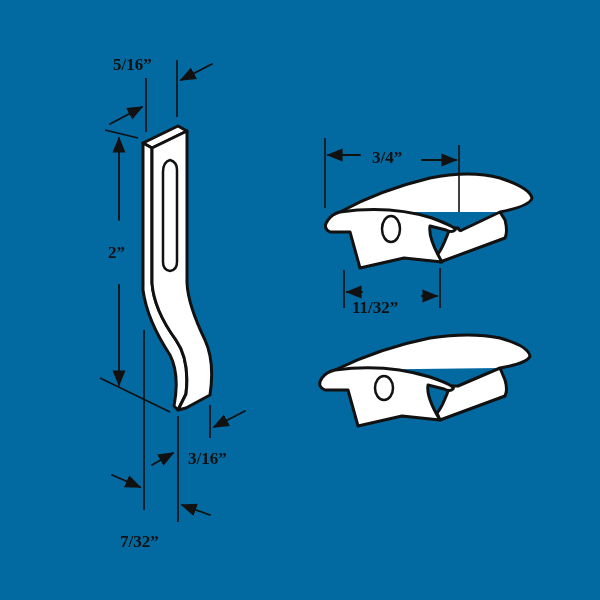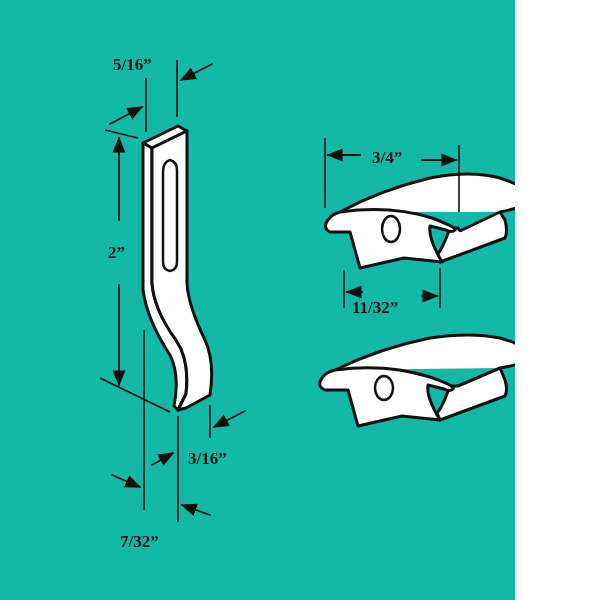--- a/index.html
+++ b/index.html
@@ -1,16 +1,16 @@
 <!DOCTYPE html>
 <html><head>
 <meta charset="utf-8">
 <style>
   html,body{margin:0;padding:0;background:#ffffff;}
-  #canvas{position:relative;width:515px;height:600px;background:#14b8a6;overflow:hidden;}
+  #canvas{position:relative;width:600px;height:600px;background:#0369a1;overflow:hidden;}
   svg{position:absolute;left:0;top:0;}
   .dim-label{font-family:"Liberation Serif","DejaVu Serif",serif;font-weight:bold;font-size:17px;fill:#111;}
   .part{fill:#ffffff;stroke:#111;stroke-width:3;stroke-linejoin:round;stroke-linecap:round;}
   .thin{fill:none;stroke:#111;stroke-width:1.8;stroke-linecap:round;}
   .ext{fill:none;stroke:#111;stroke-width:1.6;}
   .arrow{fill:#111;stroke:none;}
 </style>
 </head>
 <body>
 

